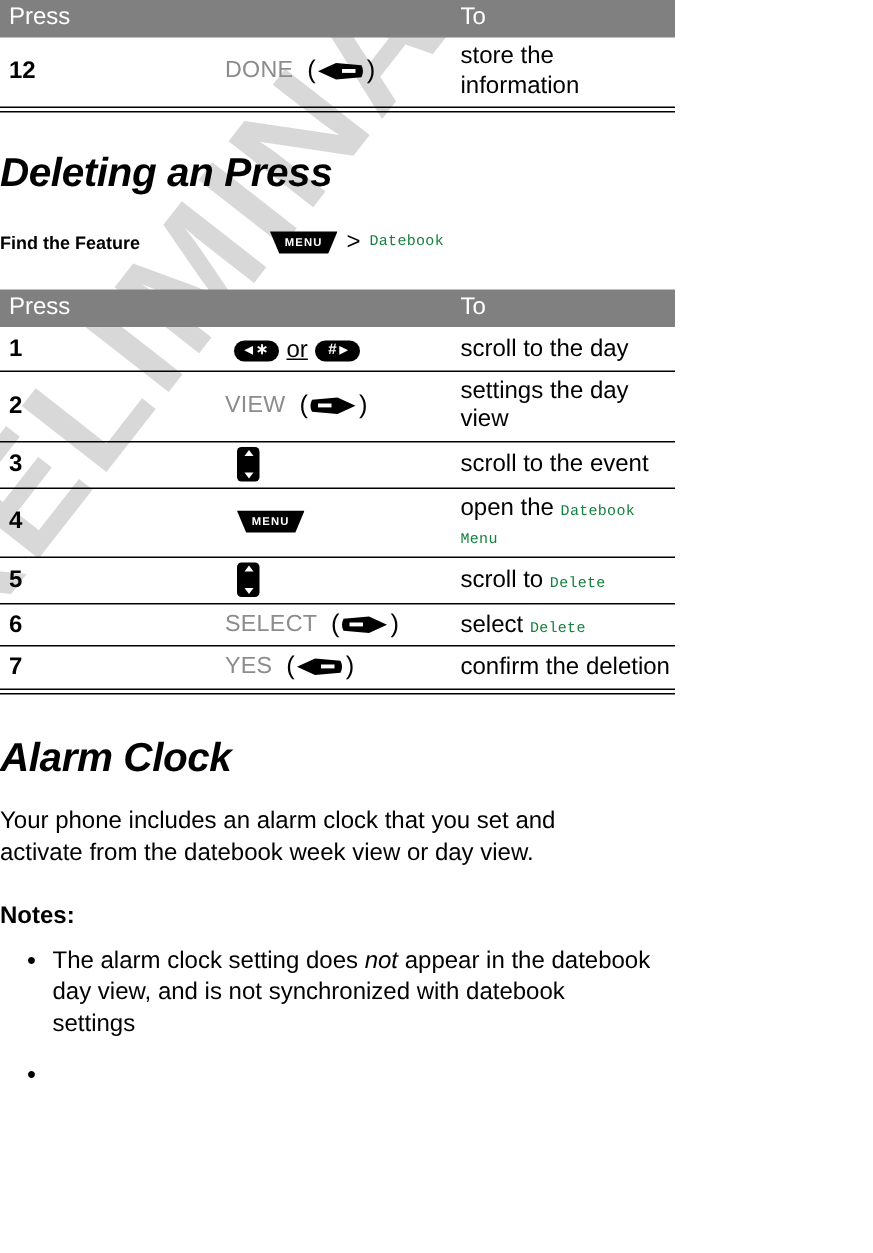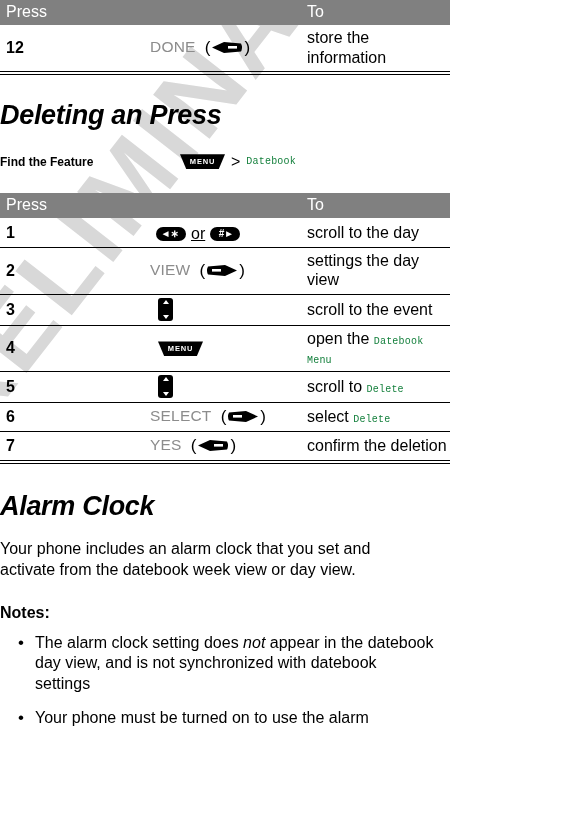--- a/index.html
+++ b/index.html
@@ -393,21 +393,21 @@
 
     <p class="body" style="margin-top:17px;">Your phone includes an alarm clock that you set and activate from the datebook week view or day view.</p>
 
     <div class="notes-label" style="margin-top:23px;">Notes:</div>
 
     <ul class="notes" style="margin-top:11px;">
       <li>
         <span class="bullet">•</span><span>The alarm clock setting does </span><em class="it">not</em><span> appear in the datebook day view, and is not synchronized with datebook settings</span>
       </li>
       <li>
-        <span class="bullet">•</span><span>Your phone must be turned on to use the alarm</span>
+        <span class="bullet">•</span>
       </li>
     </ul>
 
   </div>
 
   <div id="sidebar">
     
     
     
     

